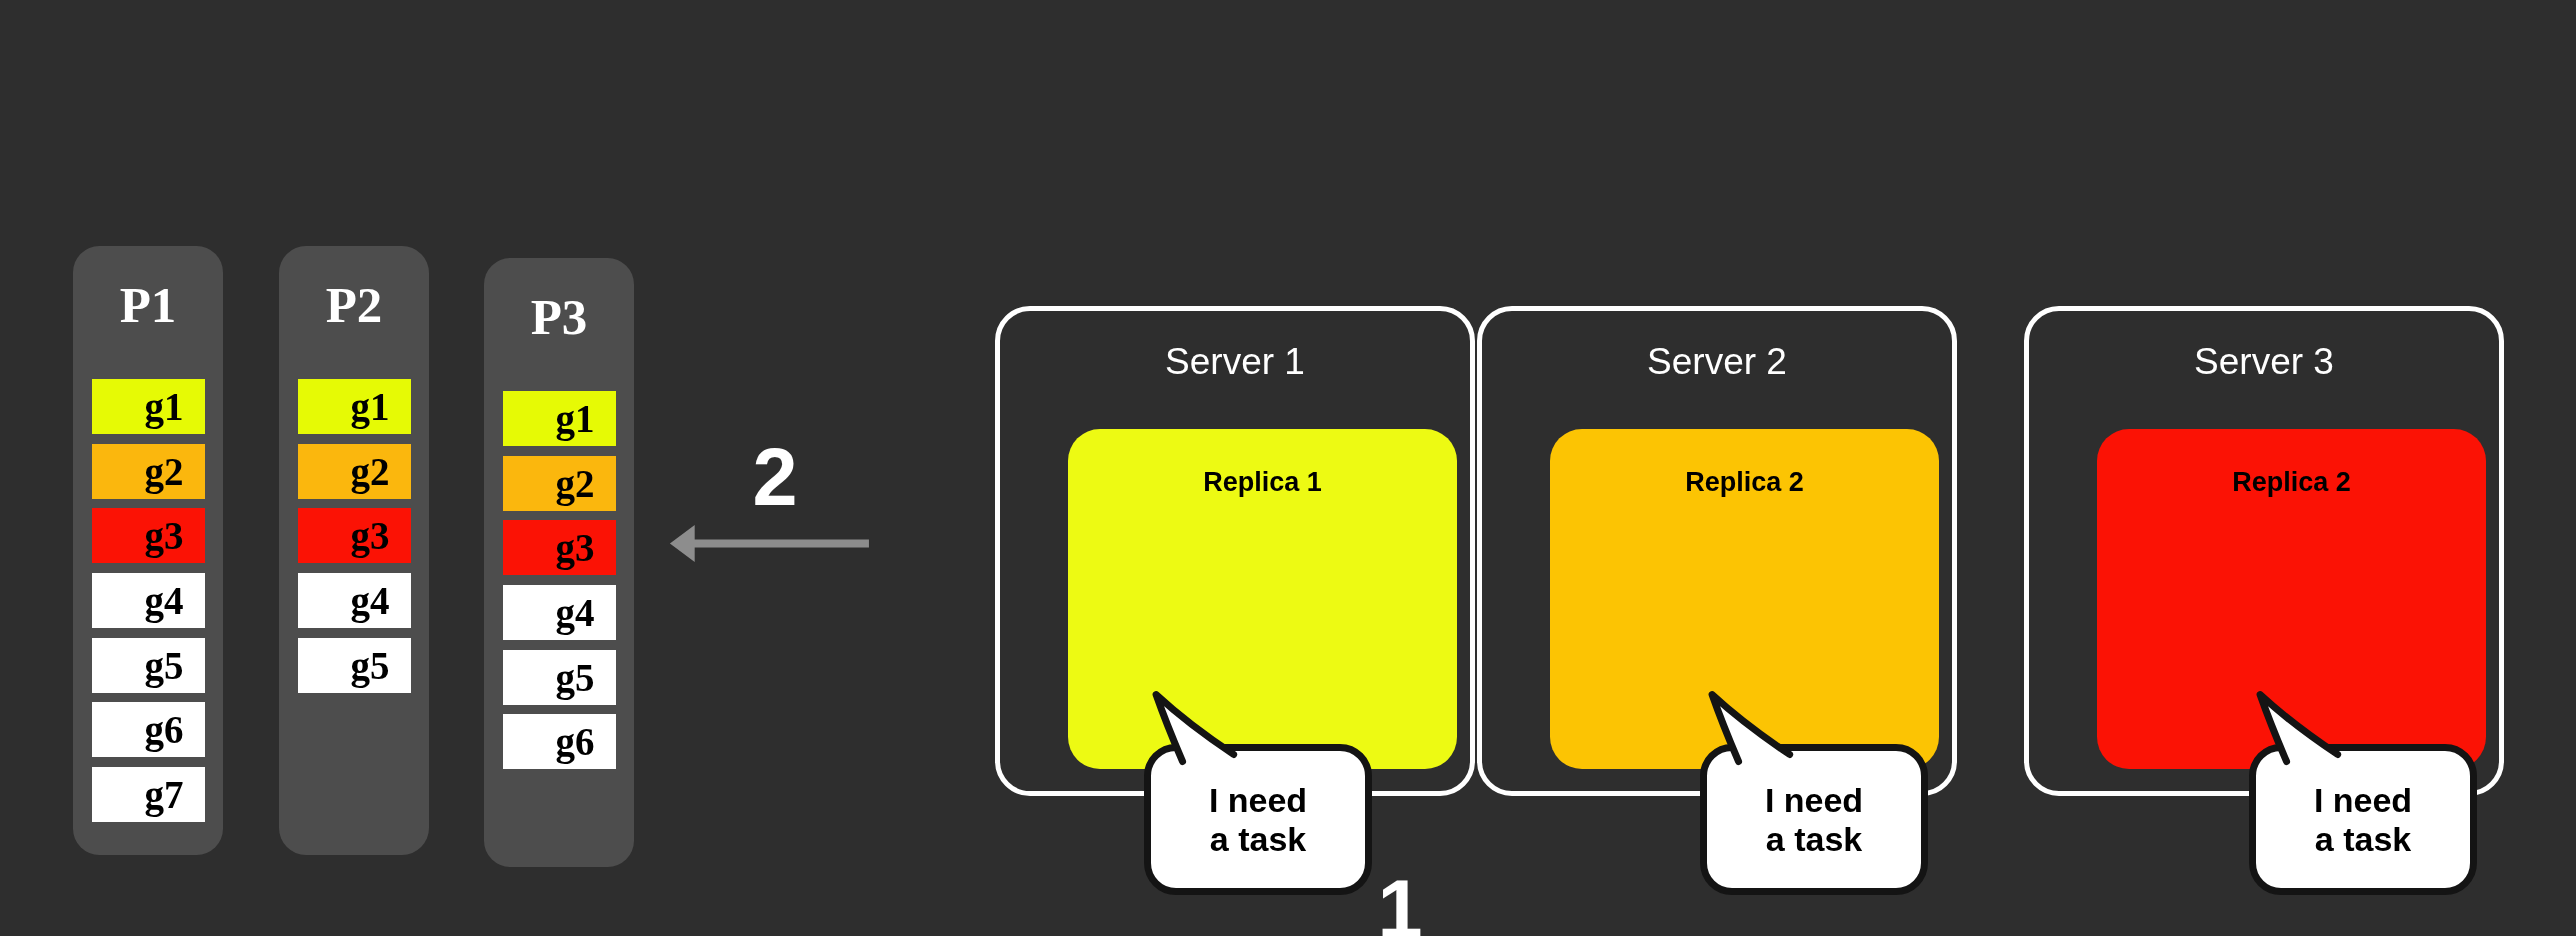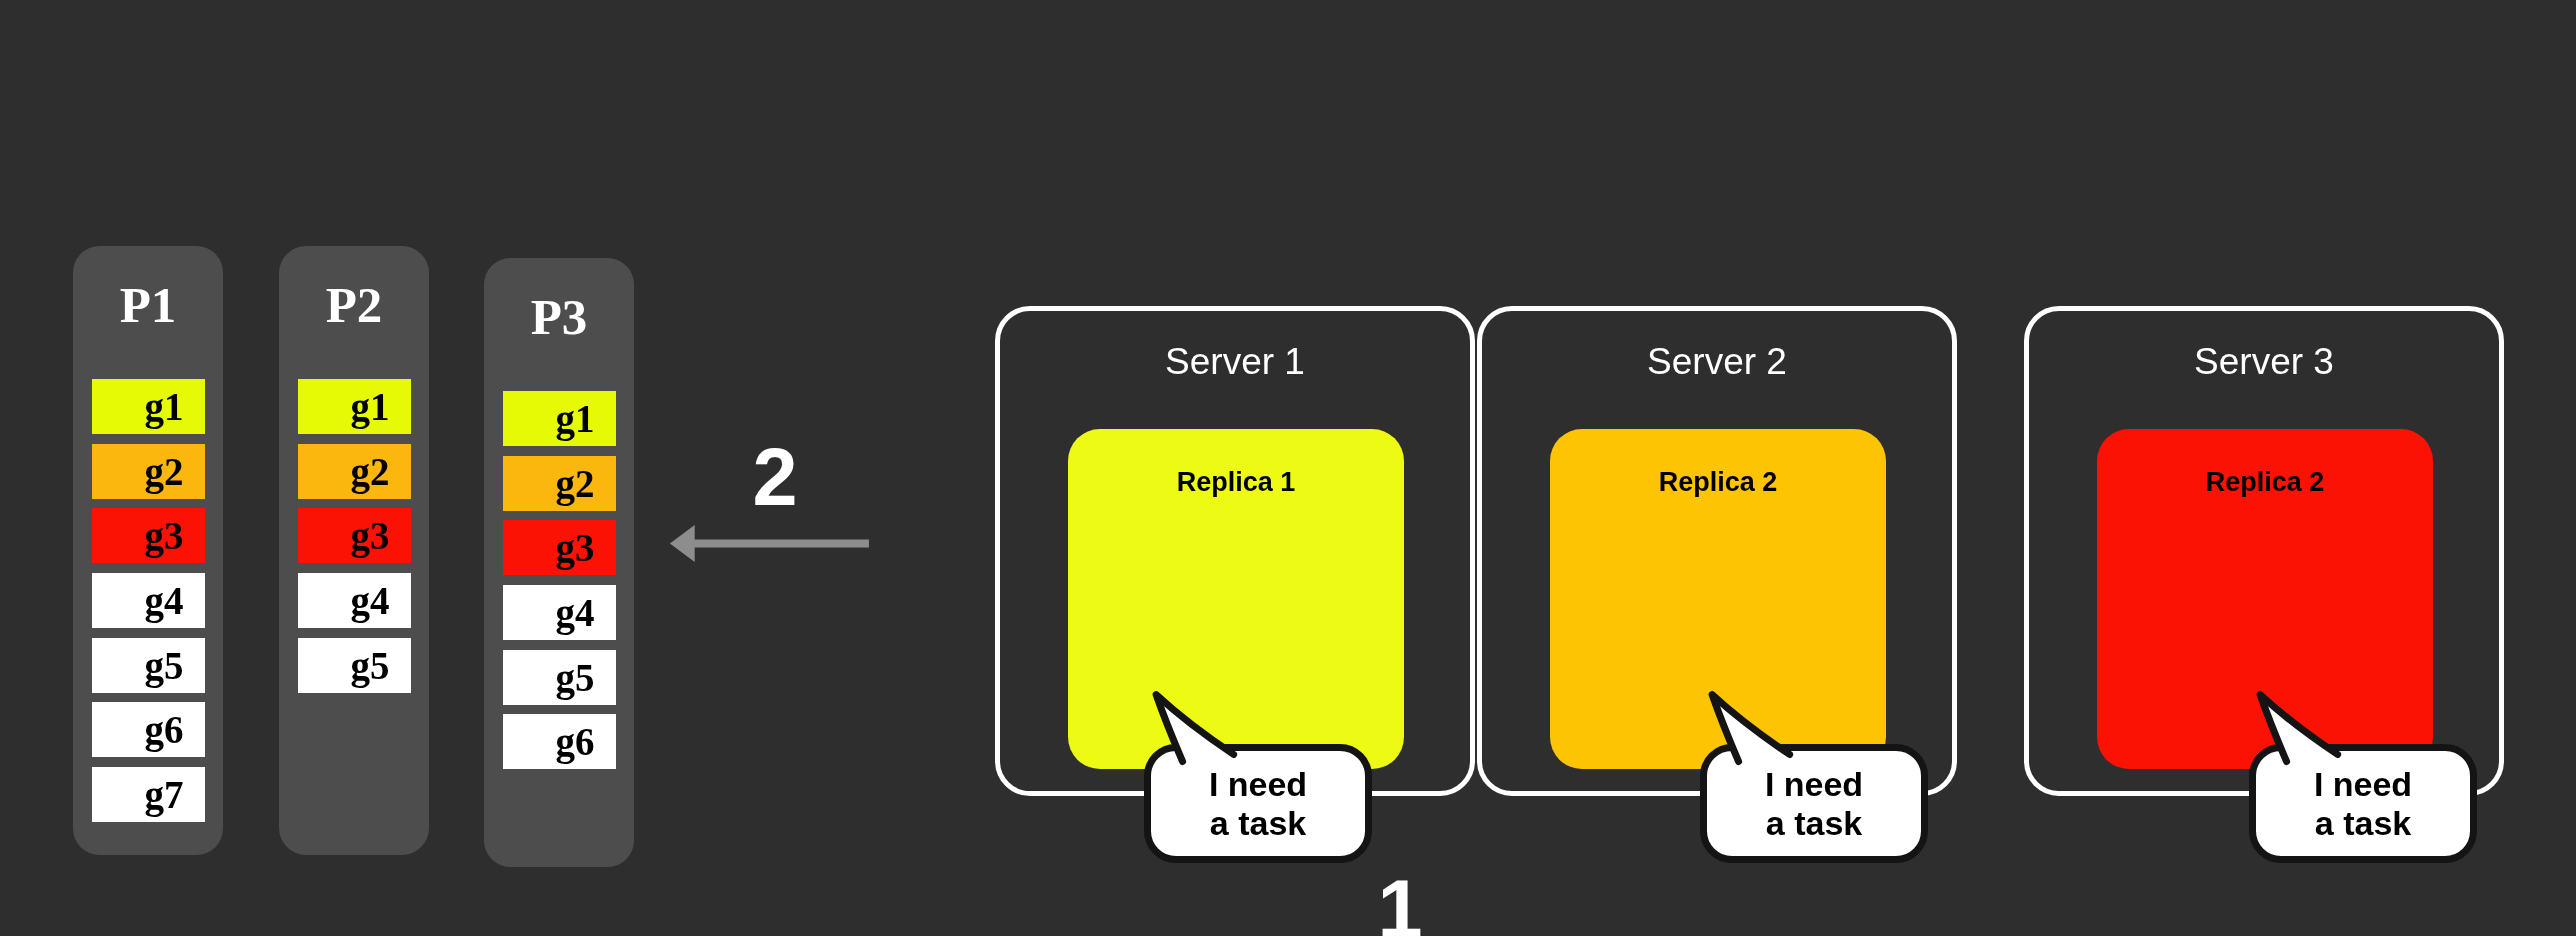--- a/index.html
+++ b/index.html
@@ -92,39 +92,39 @@
     text-align: center;
     font-size: 37px;
     font-weight: 500;
     line-height: 37px;
     color: #FFFFFF;
   }
   .replica {
     position: absolute;
     left: 68px;
     top: 118px;
-    width: 336px;
+    width: 389px;
     height: 340px;
     border-radius: 32px;
   }
   .replica-title {
     margin-top: 40px;
     text-align: center;
     font-size: 27px;
     font-weight: 700;
     line-height: 27px;
     color: #000000;
   }
 
   
   .bubble {
     position: absolute;
     top: 744px;
     width: 228px;
-    height: 119px;
+    height: 151px;
     box-sizing: border-box;
     background: #FFFFFF;
     border: 7px solid #141414;
     border-radius: 32px;
     display: flex;
     flex-direction: column;
     align-items: center;
     justify-content: center;
     font-size: 34px;
     font-weight: 700;

